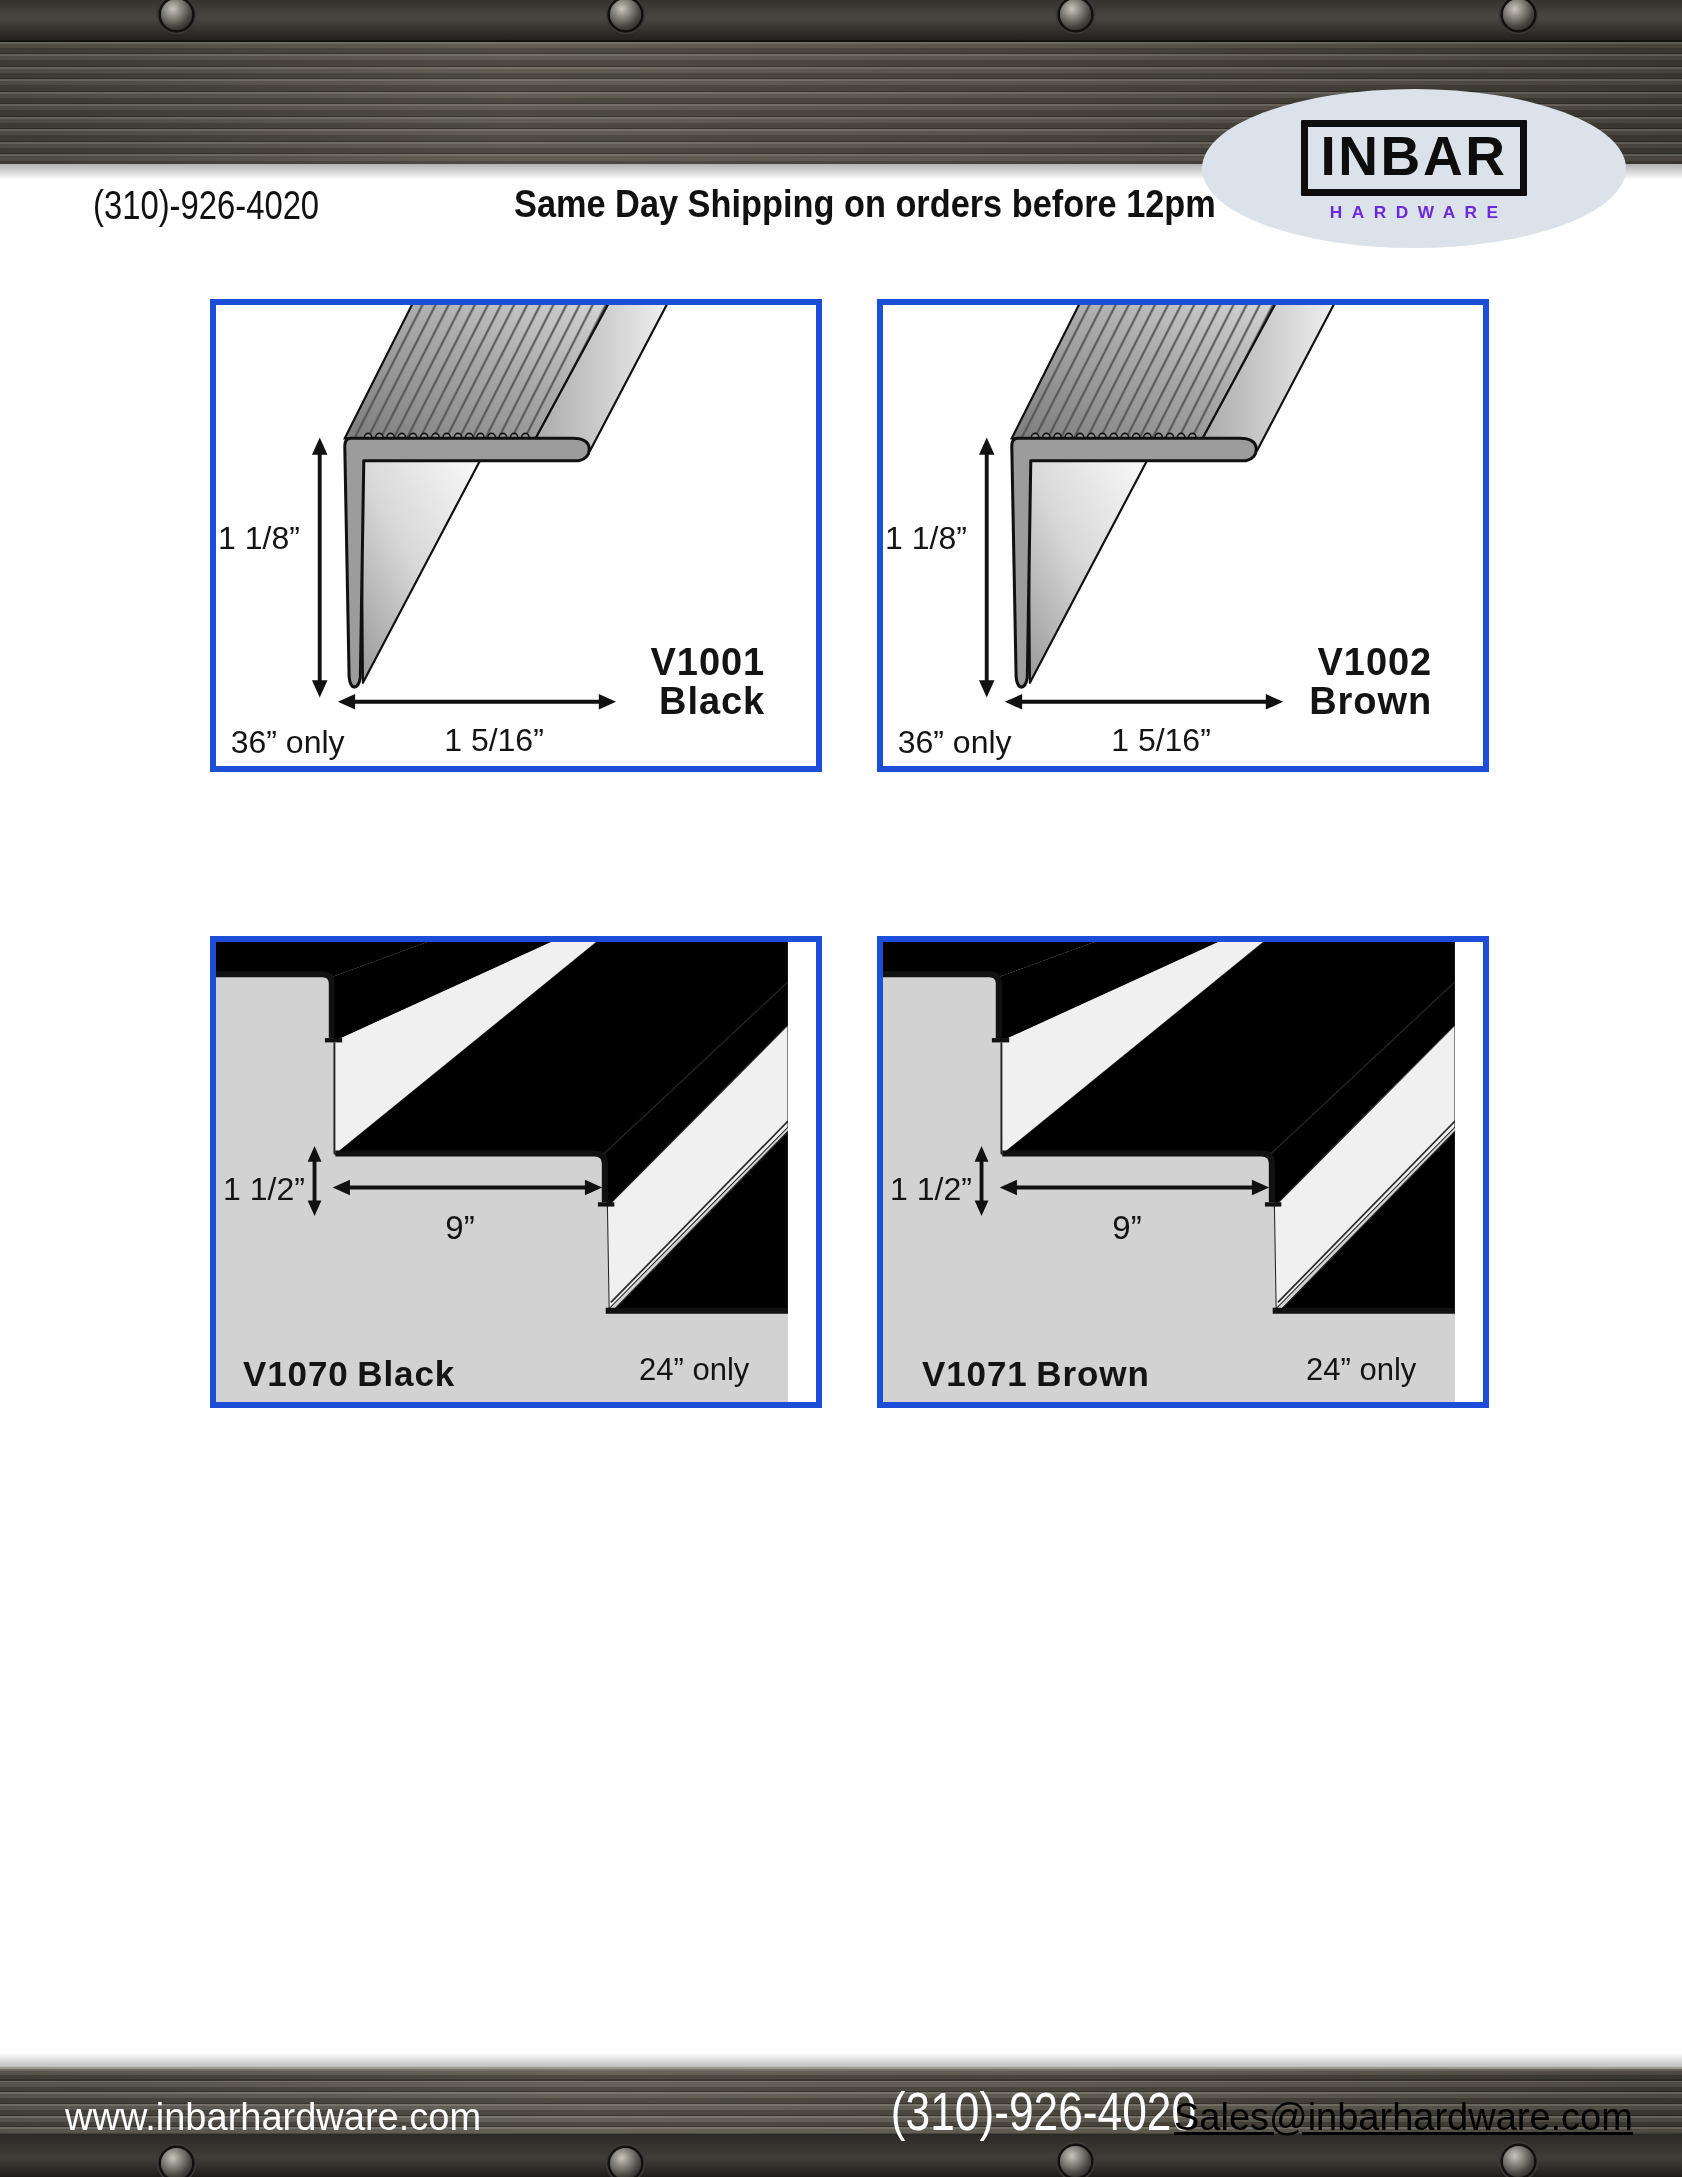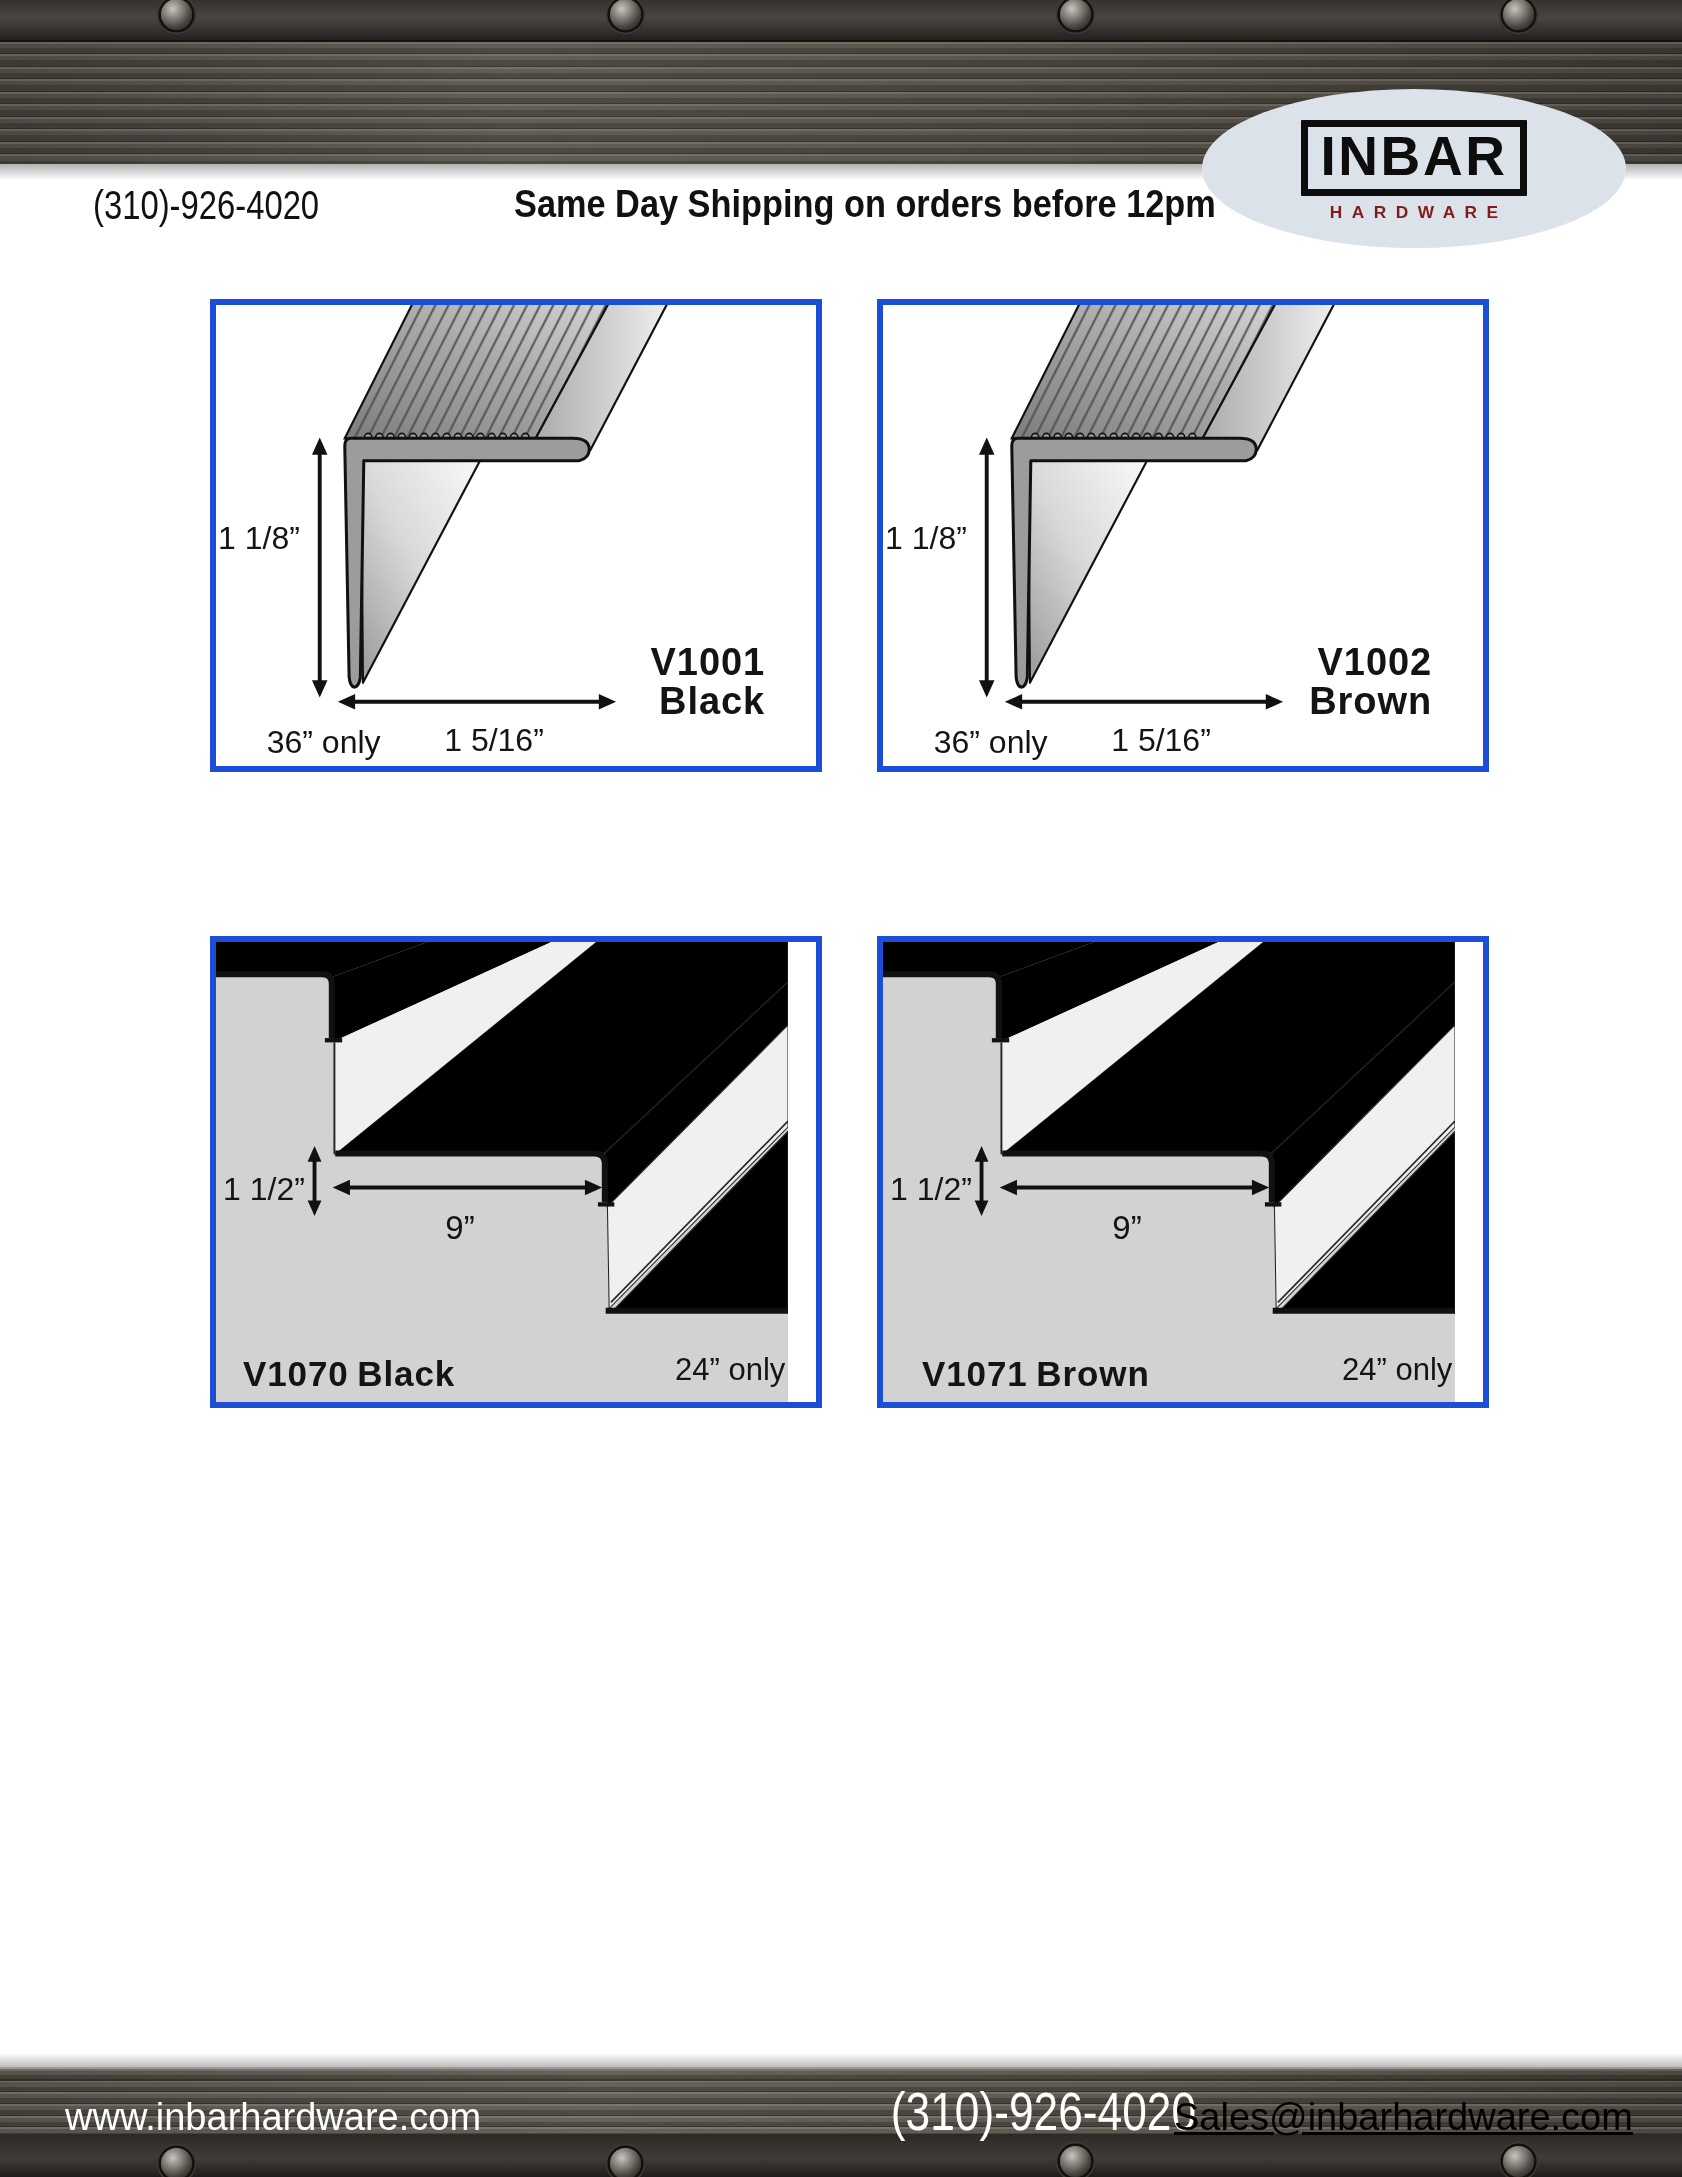--- a/index.html
+++ b/index.html
@@ -33,36 +33,36 @@
   .screw{position:absolute;width:31px;height:31px;border-radius:50%;
       background:radial-gradient(circle at 38% 32%, #c9c6bf 0%, #8f8b84 28%, #4a4742 62%, #171614 100%);
       box-shadow:0 0 0 2.6px #121110,0 0 0 4.3px #3c3a36,0 1.7px 4.3px rgba(0,0,0,.6);}
 
   
   .logo-ellipse{position:absolute;left:1202px;top:89px;width:424px;height:159px;
       background:#dbe2ea;border-radius:50%;z-index:5;text-align:center;}
   .logo-frame{display:inline-block;margin-top:31px;border:7.8px solid #0d0d0d;border-radius:1px;
       padding:1.7px 12px 5.2px 12px;background:#dbe2ea;}
   .logo-word{font-size:55px;font-weight:bold;letter-spacing:2.6px;color:#0d0d0d;line-height:55px;}
-  .logo-sub{margin-top:6px;font-size:17.3px;font-weight:bold;letter-spacing:9.5px;padding-left:9.5px;color:#7f1d1d;}
+  .logo-sub{margin-top:6px;font-size:17.3px;font-weight:bold;letter-spacing:9.5px;padding-left:9.5px;color:#6d28d9;}
   .hdr-phone{position:absolute;left:93px;top:183px;font-size:40px;color:#111;
       transform:scaleX(.82);transform-origin:left top;white-space:nowrap;z-index:4;}
   .hdr-note{position:absolute;left:514px;top:182px;font-size:39px;font-weight:bold;color:#111;
       transform:scaleX(.88);transform-origin:left top;white-space:nowrap;z-index:4;}
 
   
   .pbox{position:absolute;width:612px;box-sizing:border-box;border:6px solid #1d4ed8;
         background:#fff;overflow:hidden;}
   .pbox svg{position:absolute;left:-6px;top:-6px;display:block;}
   .pbox .lbl{position:absolute;white-space:nowrap;color:#141414;}
   .dim{font-size:32px;}
   .codeblock{font-size:38px;font-weight:bold;line-height:39px;text-align:right;letter-spacing:0.9px;}
   .treadtitle{font-size:35px;font-weight:bold;letter-spacing:0.9px;}
   .treadtitle span{margin-right:8.6px;}
-  .lennote{font-size:32px;margin-left:36px;}
+  .lennote{font-size:32px;}
 
   
   .ft-web{position:absolute;left:65px;top:2096px;font-size:38px;color:#fff;z-index:4;}
   .ft-phone{position:absolute;left:836px;top:2080px;width:415px;text-align:center;font-size:54px;
       color:#fff;transform:scaleX(.82);transform-origin:center top;white-space:nowrap;z-index:4;}
   .ft-mail{position:absolute;left:1174px;top:2096px;width:454px;text-align:right;font-size:38px;
       color:#000000;z-index:4;text-decoration:underline;}
 </style>
 </head>
 <body>

